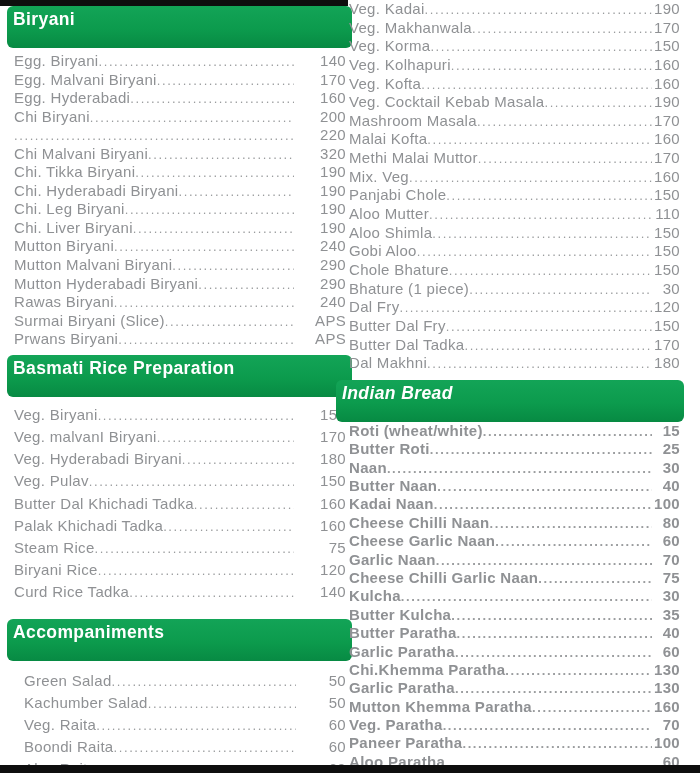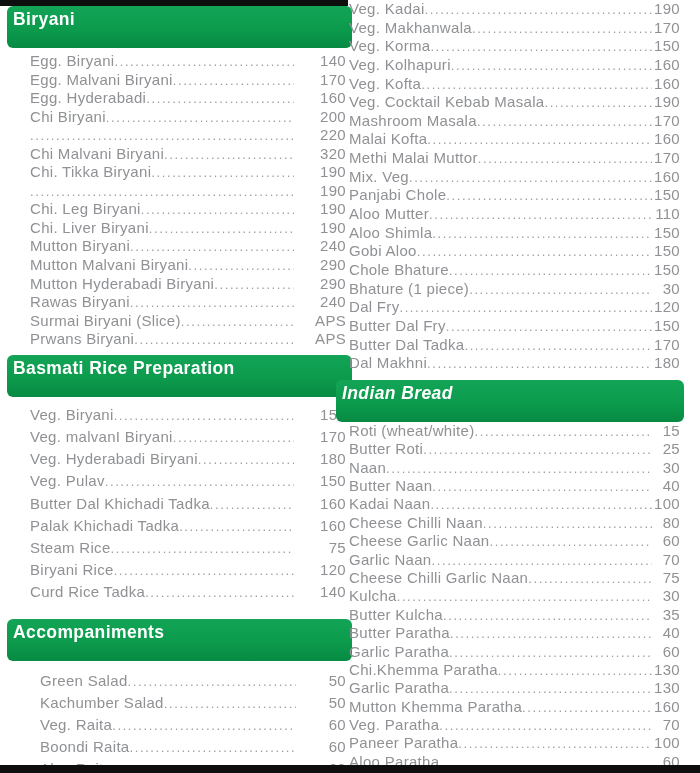--- a/index.html
+++ b/index.html
@@ -39,21 +39,21 @@
     font-size: 17.5px;
     letter-spacing: 0.4px;
     height: 42px;
     line-height: 26px;
     padding-left: 6px;
     border-radius: 6px;
   }
   .col-left .section-header { margin-left: 7px; width: calc(100% - 7px); }
   .col-right .section-header { width: 100%; }
 
-  .rows { padding: 0 6px 0 30px; }
+  .rows { padding: 0 6px 0 14px; }
   .col-right .rows { padding: 0 4px 0 13px; }
 
   .row {
     display: flex;
     align-items: baseline;
     font-size: 15px;
     letter-spacing: 0.3px;
     white-space: nowrap;
   }
   .item-name { flex: 0 0 auto; }
@@ -88,21 +88,21 @@
   .rows-accomp .row { height: 21.8px; margin-left: 10px; }
   .rows-accomp .dots { margin-right: 16px; }
   .rows-accomp .price { width: 34px; }
 
   
   .rows-curries { padding-top: 2px; }
   .rows-curries .row { height: 18.65px; }
   .rows-curries .price { min-width: 28px; }
 
   .hdr-bread { margin-top: 7px; font-style: italic; }
-  .rows-bread { padding-top: 7px; }
+  .rows-bread { padding-top: 7px; font-weight: bold; }
   .rows-bread .row { height: 18.4px; }
   .rows-bread .price { min-width: 28px; }
 </style>
 </head>
 <body>
 
 <div class="page">
 
   <div class="col col-left">
     <div class="top-strip"></div>
@@ -145,20 +145,21 @@
           <span class="price">320</span>
         </div>
 
         <div class="row">
           <span class="item-name">Chi. Tikka Biryani</span>
           <span class="dots"></span>
           <span class="price">190</span>
         </div>
 
         <div class="row">
+          <span class="item-name">Chi. Hyderabadi Biryani</span>
           <span class="dots"></span>
           <span class="price">190</span>
         </div>
 
         <div class="row">
           <span class="item-name">Chi. Leg Biryani</span>
           <span class="dots"></span>
           <span class="price">190</span>
         </div>
 

